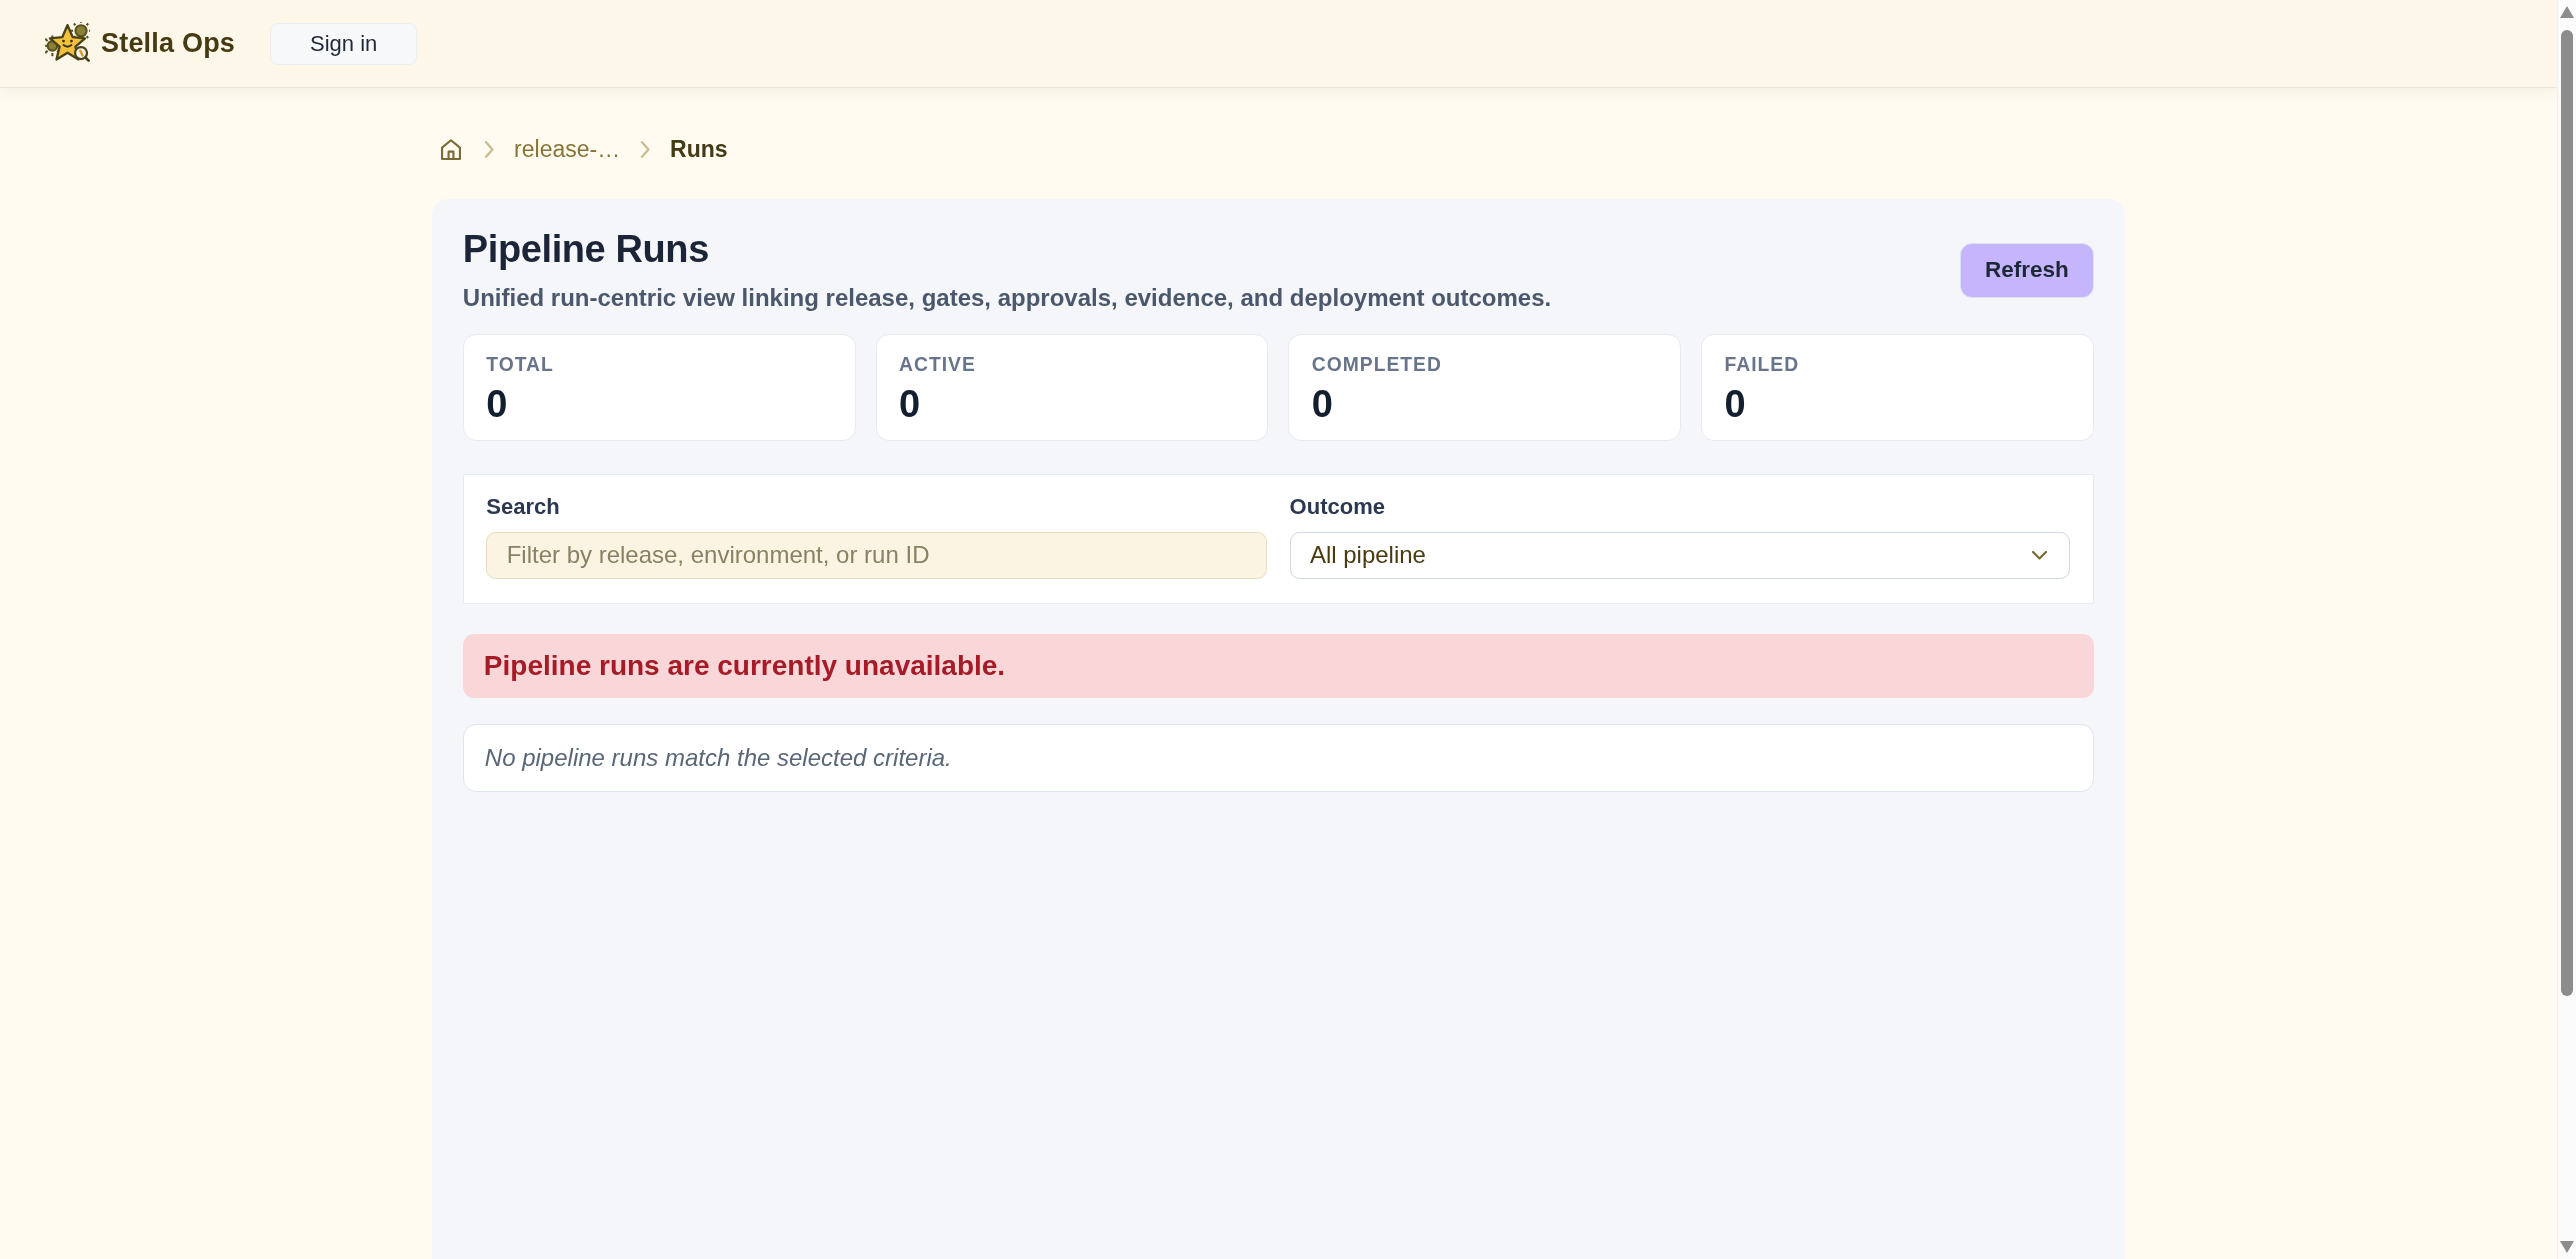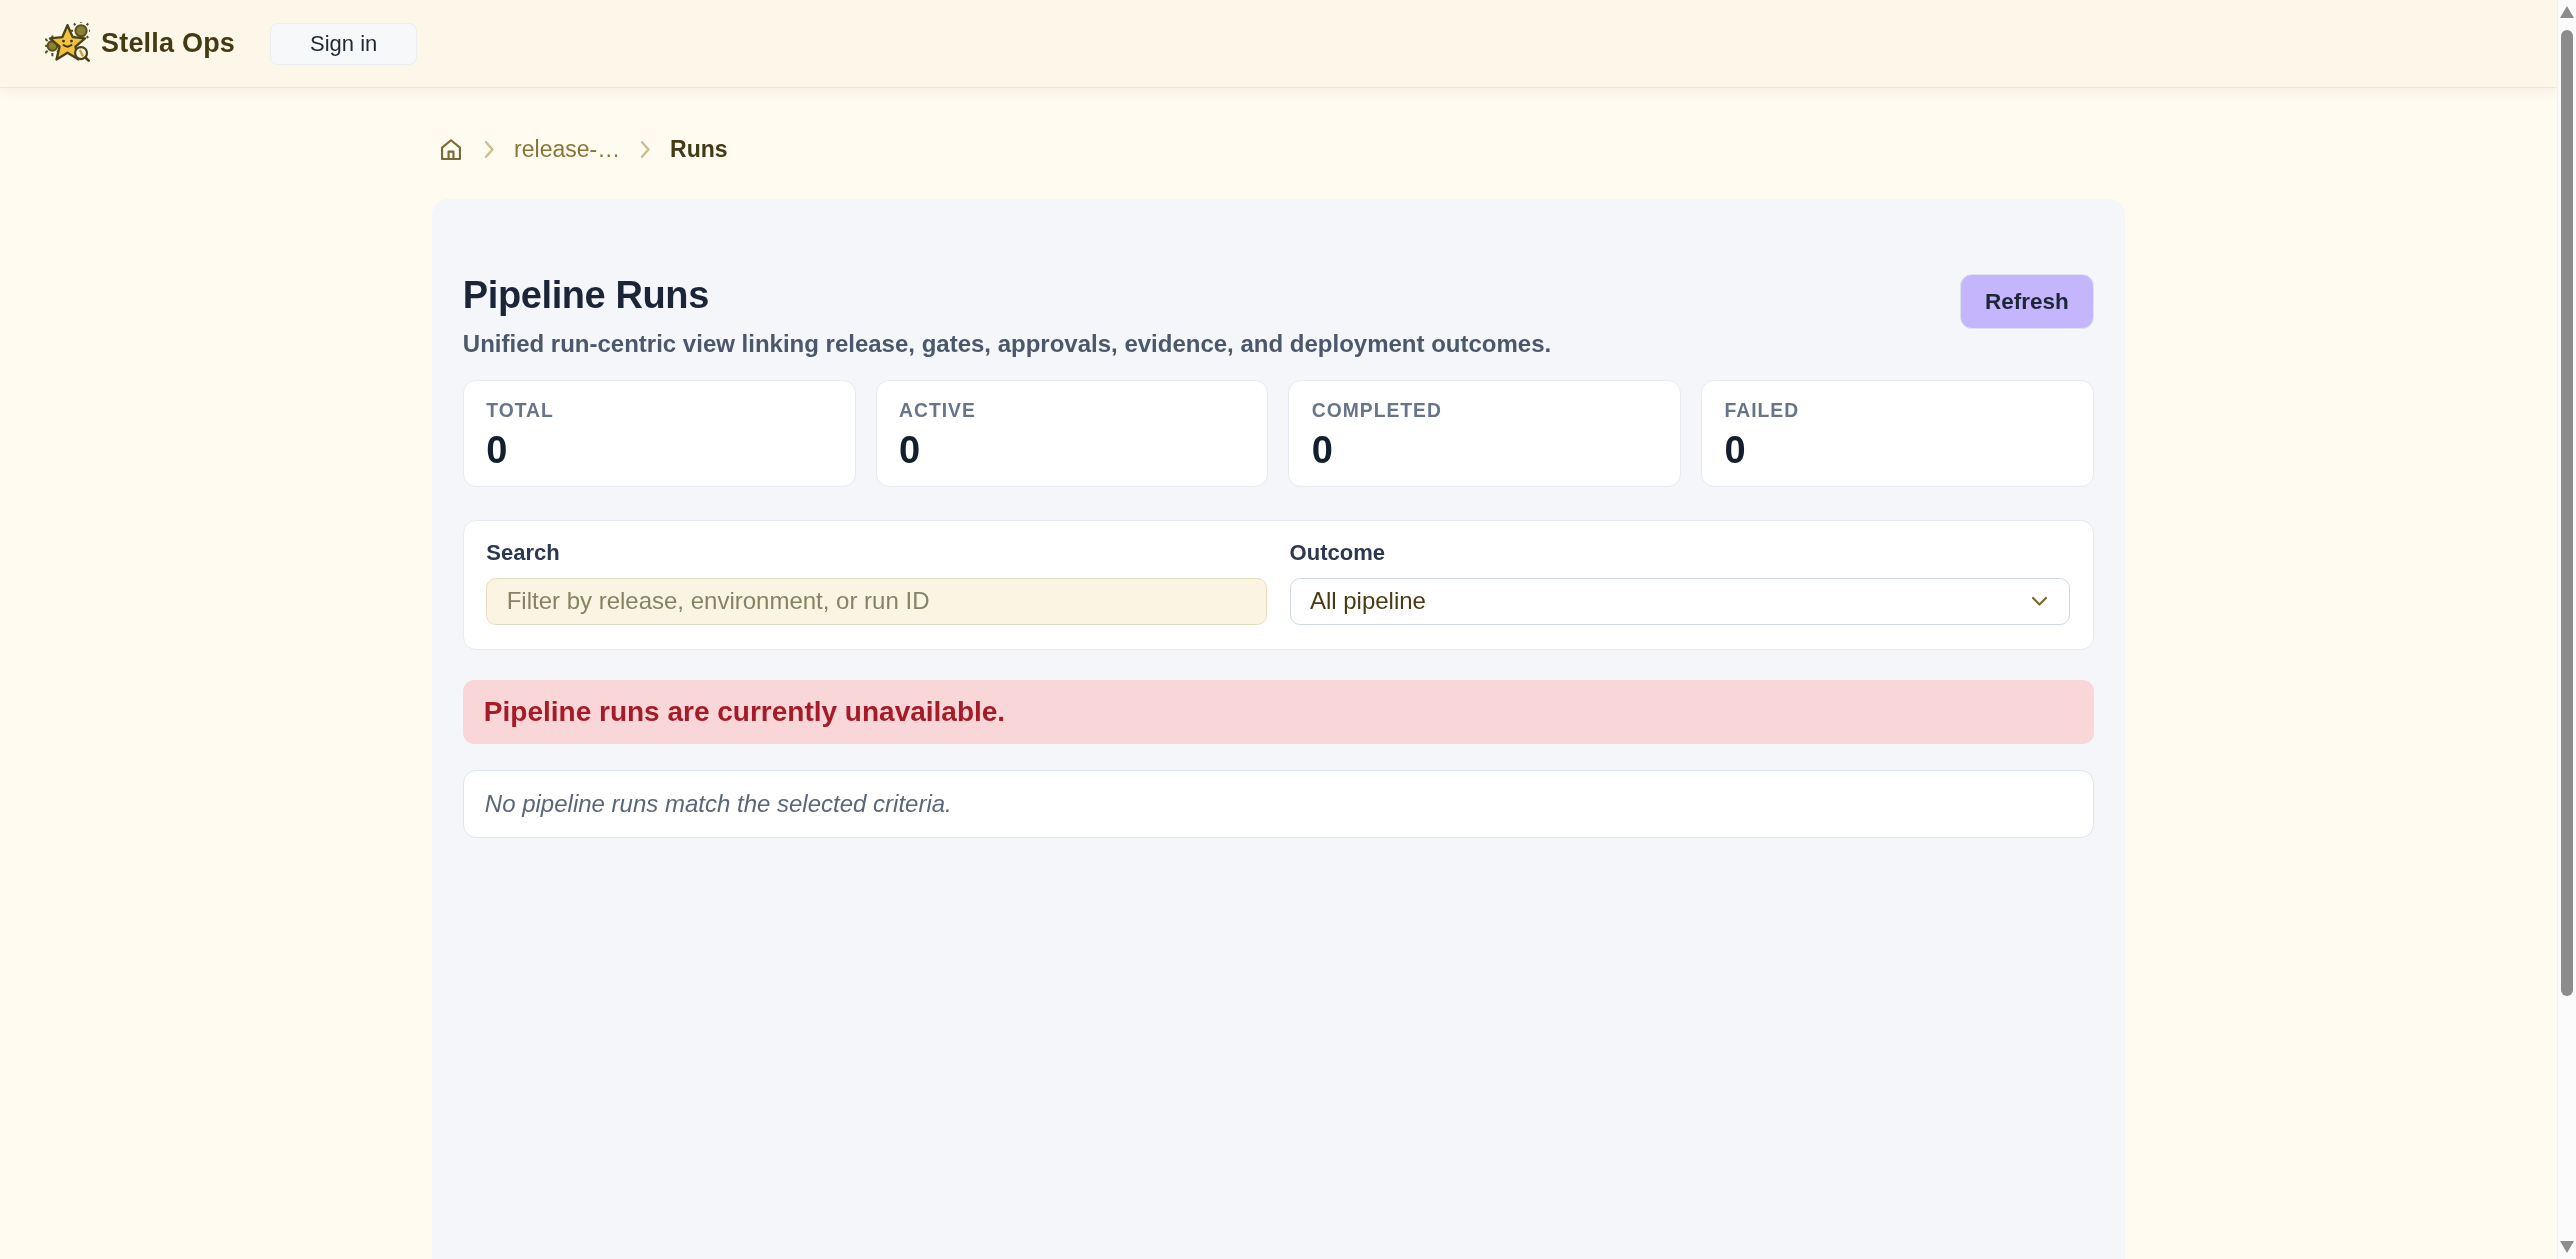--- a/index.html
+++ b/index.html
@@ -64,21 +64,21 @@
   .crumb-sep { display: inline-flex; align-items: center; }
 
   
   .panel {
     margin-top: 35px;
     background: #F4F6FA;
     border-radius: 16px 16px 0 0;
     min-height: 1065px;
     padding: 29px 31px;
   }
-  .panel-head { display: flex; justify-content: space-between; align-items: flex-start; margin-top: 46px; }
+  .panel-head { display: flex; justify-content: space-between; align-items: center; }
   .page-title { font-size: 38px; font-weight: 700; color: #1B2537; letter-spacing: -0.4px; }
   .page-subtitle { margin-top: 13px; font-size: 24px; color: #4B586B; font-weight: bold; }
   .refresh-btn {
     height: 55px;
     padding: 0 24px;
     background: #c4b5fd;
     border: 1.6px solid #DCE3EC;
     border-radius: 12px;
     font-size: 22.5px;
     font-weight: 700;
@@ -110,21 +110,21 @@
     text-transform: uppercase;
     letter-spacing: 1px;
   }
   .stat-value { margin-top: 6.4px; font-size: 38px; font-weight: 700; color: #131E2E; }
 
   
   .filter-card {
     margin-top: 33px;
     background: #FFFFFF;
     border: 1.6px solid #E6EAF1;
-    border-radius: 13px;
+    border-radius: 2px;
     padding: 19.3px 22.5px 24px 22.5px;
     display: flex;
     gap: 22.5px;
   }
   .filter-col { flex: 1 1 0; }
   .filter-label { font-size: 22px; font-weight: 600; color: #2B3850; }
   .search-input {
     margin-top: 11.3px;
     width: 100%;
     height: 47px;

